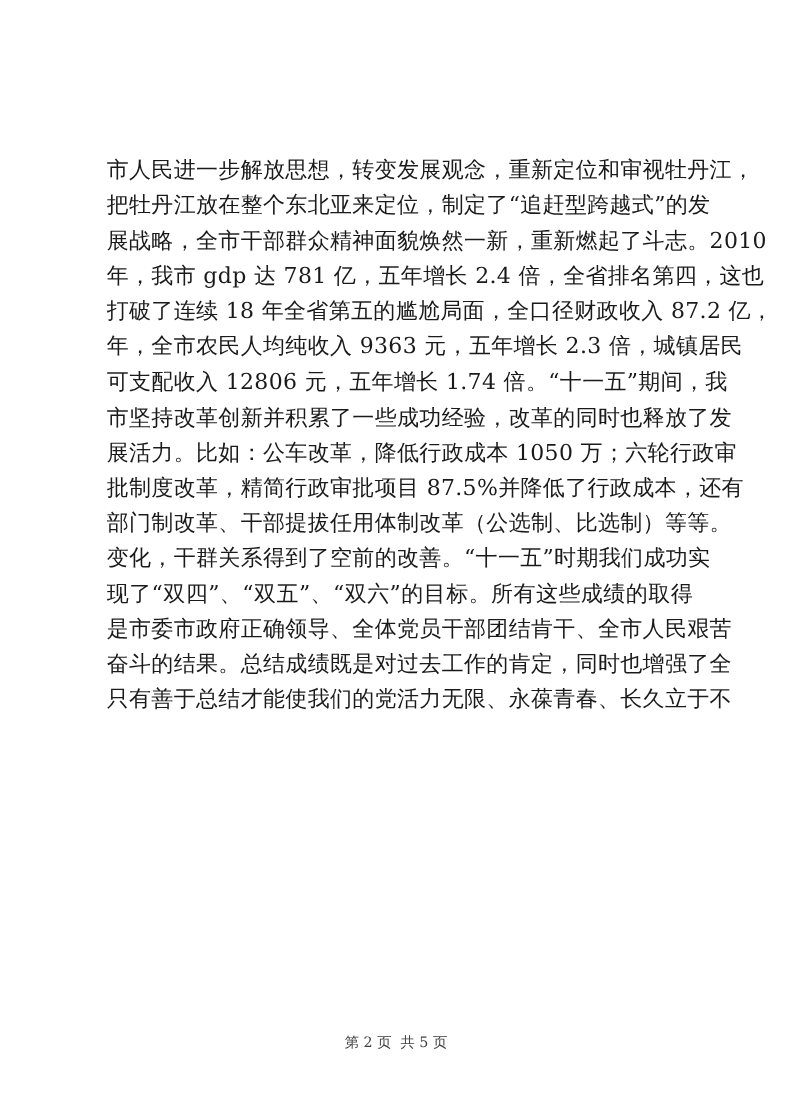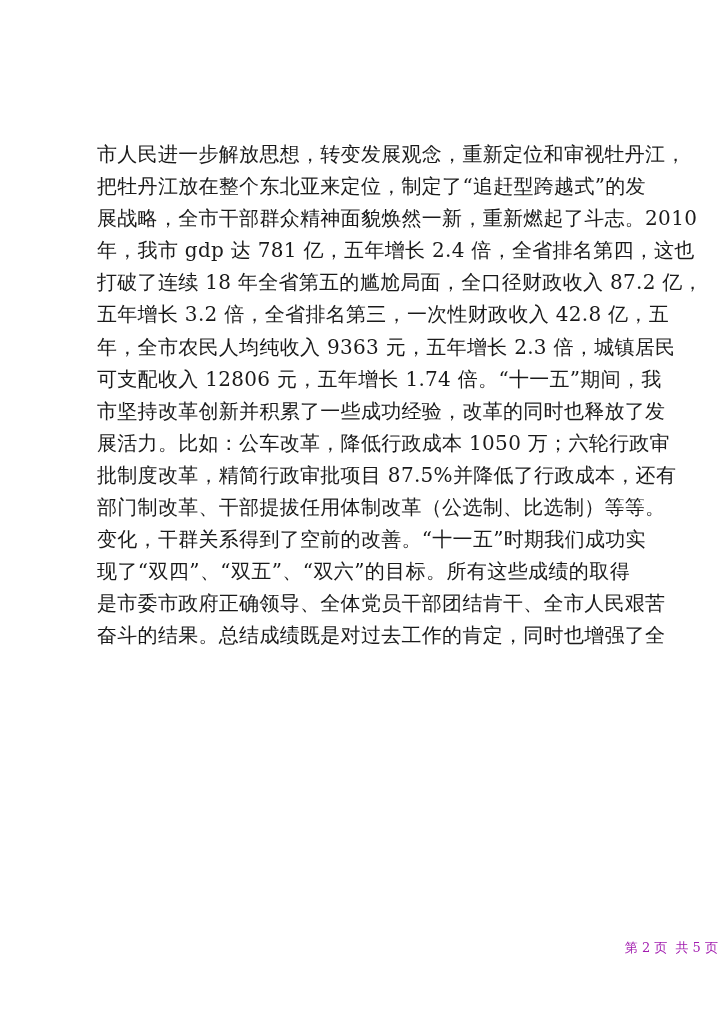--- a/index.html
+++ b/index.html
@@ -38,46 +38,46 @@
     width: 533px;
   }
   .line.last {
     text-align-last: justify;
   }
   .footer {
     position: absolute;
     left: 0;
     width: 720px;
     top: 939px;
-    text-align: right;
+    text-align: center;
     font-size: 13px;
-    color: #a21caf;
+    color: #404040;
   }
   .footer span { margin: 0 2px; }
 </style>
 </head>
 <body>
 
 <div class="page">
   <div class="body-text">
     <div class="line">市人民进一步解放思想，转变发展观念，重新定位和审视牡丹江，</div>
     <div class="line">把牡丹江放在整个东北亚来定位，制定了“追赶型跨越式”的发</div>
     <div class="line">展战略，全市干部群众精神面貌焕然一新，重新燃起了斗志。2010</div>
     <div class="line">年，我市 gdp 达 781 亿，五年增长 2.4 倍，全省排名第四，这也</div>
     <div class="line">打破了连续 18 年全省第五的尴尬局面，全口径财政收入 87.2 亿，</div>
-    <div class="line">五年增长 3.2 倍，全省排名第三，一次性财政收入 42.8 亿，五</div>
     <div class="line">年，全市农民人均纯收入 9363 元，五年增长 2.3 倍，城镇居民</div>
     <div class="line">可支配收入 12806 元，五年增长 1.74 倍。“十一五”期间，我</div>
     <div class="line">市坚持改革创新并积累了一些成功经验，改革的同时也释放了发</div>
     <div class="line">展活力。比如：公车改革，降低行政成本 1050 万；六轮行政审</div>
     <div class="line">批制度改革，精简行政审批项目 87.5%并降低了行政成本，还有</div>
     <div class="line">部门制改革、干部提拔任用体制改革（公选制、比选制）等等。</div>
     <div class="line">变化，干群关系得到了空前的改善。“十一五”时期我们成功实</div>
     <div class="line">现了“双四”、“双五”、“双六”的目标。所有这些成绩的取得</div>
     <div class="line">是市委市政府正确领导、全体党员干部团结肯干、全市人民艰苦</div>
     <div class="line">奋斗的结果。总结成绩既是对过去工作的肯定，同时也增强了全</div>
+    <div class="line last">只有善于总结才能使我们的党活力无限、永葆青春、长久立于不</div>
   </div>
 
   <div class="footer">
     <span>第 2 页</span>
     <span>共 5 页</span>
   </div>
 </div>
 
 </body></html>

